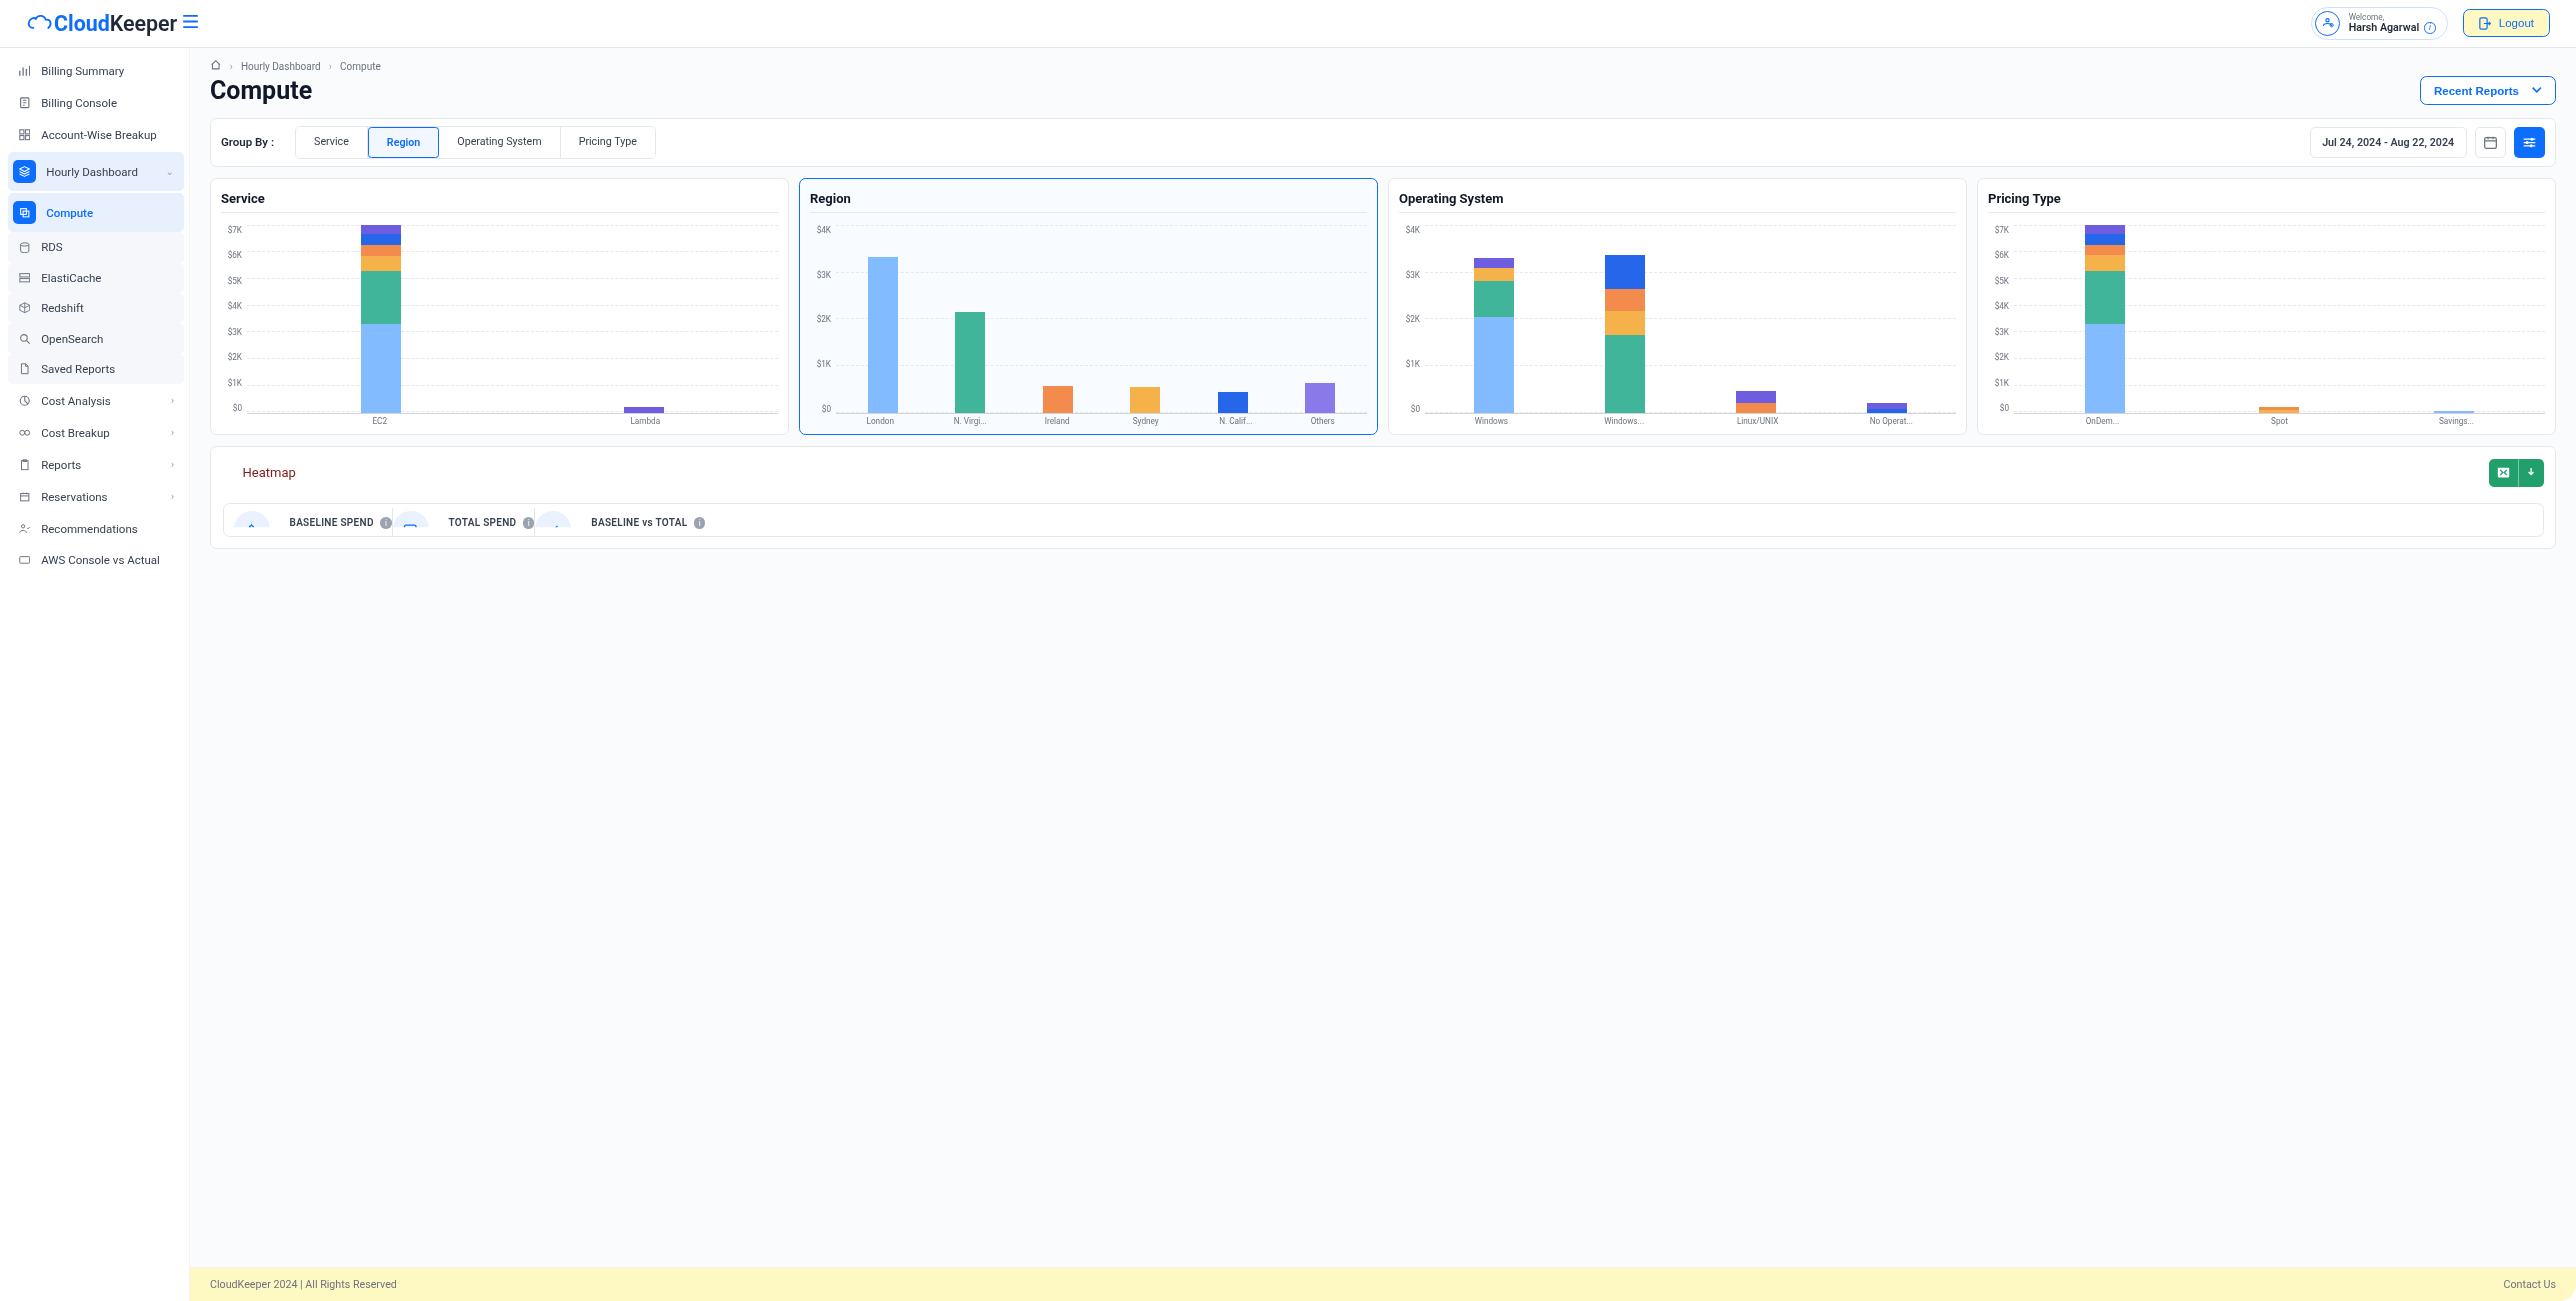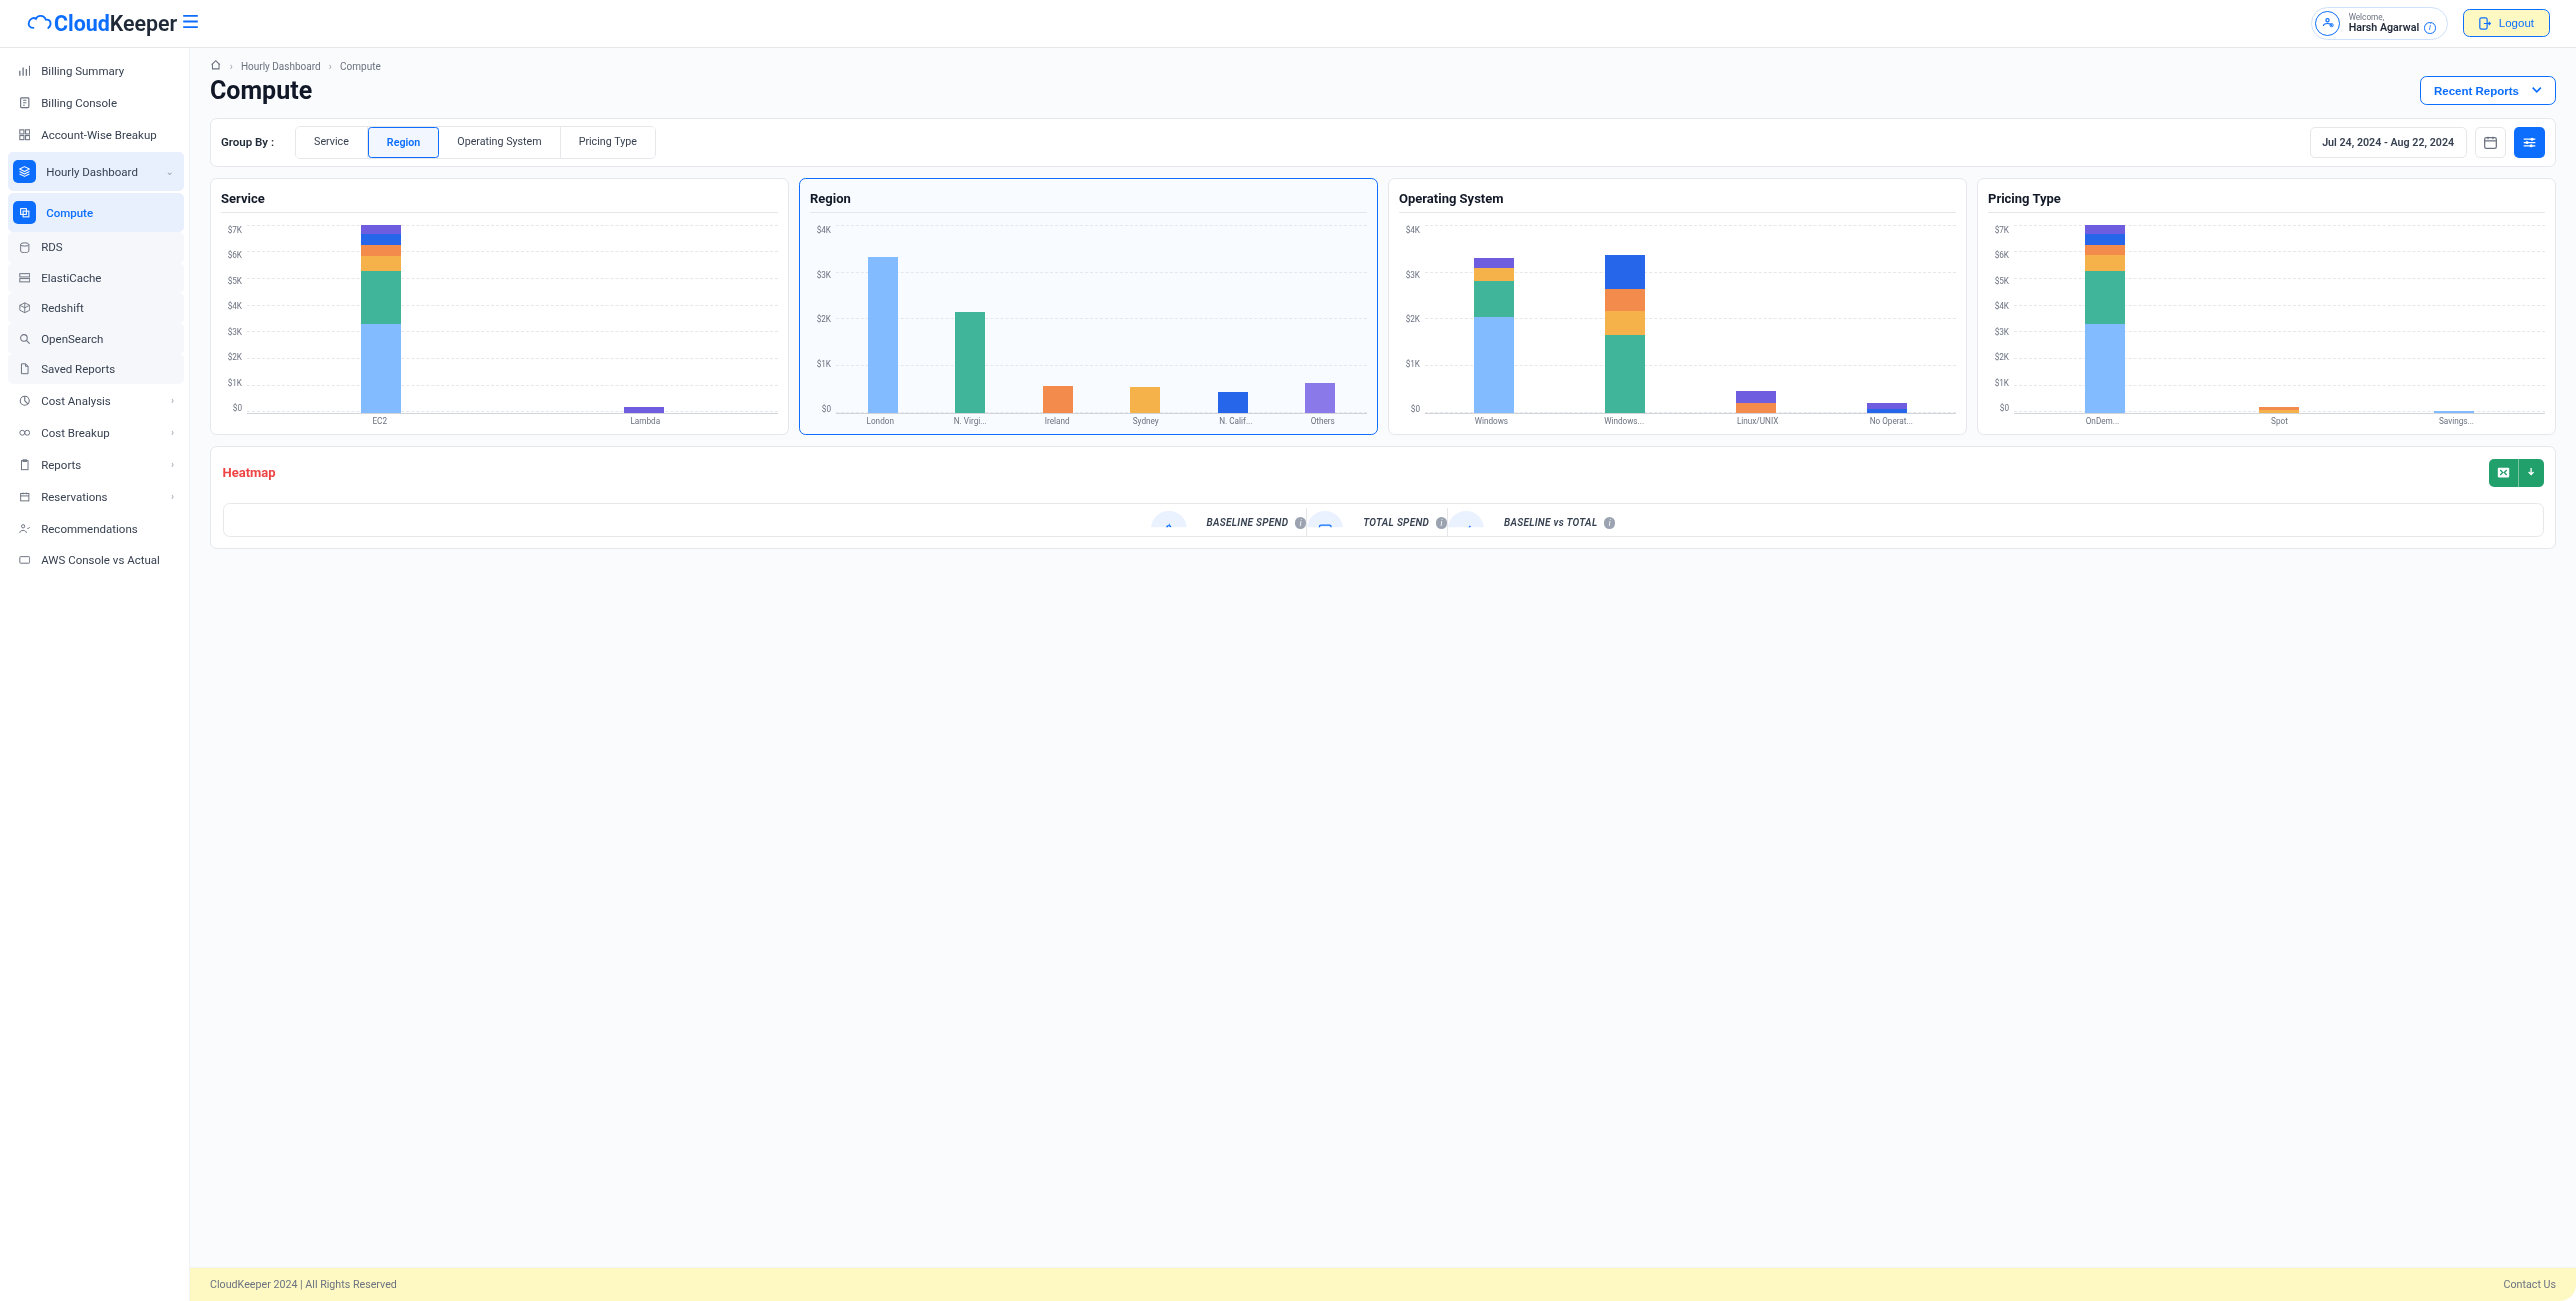--- a/index.html
+++ b/index.html
@@ -60,25 +60,25 @@
     .y-axis { display: flex; flex-direction: column; justify-content: space-between; font-size: 8.2px; color: #6b7280; text-align: right; padding-right: 5px; margin-bottom: 15px; width: 26px; }
     .plot-area { flex: 1; position: relative; border-bottom: 0.8px solid #d1d5db; display: flex; align-items: flex-end; justify-content: space-around; padding: 0 3.3px; margin-bottom: 15px; }
     .grid-lines { position: absolute; inset: 0; display: flex; flex-direction: column; justify-content: space-between; pointer-events: none; }
     .grid-line { border-top: 0.8px dashed #e5e7eb; }
     .bar { position: relative; display: flex; flex-direction: column-reverse; }
     .seg { width: 100%; }
     .x-labels { display: flex; justify-content: space-around; font-size: 8.2px; color: #6b7280; padding-left: 26px; height: 11.5px; margin-top: -13px; }
     .x-labels span { text-align: center; white-space: nowrap; }
     .heatmap-card { background: #fff; border: 0.8px solid #e5e7eb; border-radius: 6.6px; padding: 11.5px; }
     .heatmap-header-row { display: flex; align-items: center; justify-content: space-between; }
-    .heatmap-title { font-size: 13px; font-weight: 700; color: #ef4444; }
+    .heatmap-title { font-size: 13px; font-weight: 400; color: #7f1d1d; margin-left: 20px; }
     .export-btn { display: flex; align-items: center; background: #22a06b; border-radius: 5px; overflow: hidden; cursor: pointer; }
     .export-btn .xls-part { padding: 6.6px 8.2px; color: #fff; font-size: 10px; font-weight: 700; display: flex; align-items: center; }
     .export-btn .dl-part { border-left: 0.8px solid rgba(255,255,255,0.4); padding: 6.6px 8.2px; color: #fff; }
-    .heatmap-summary { margin-top: 16.5px; border: 0.8px solid #e5e7eb; border-radius: 6.6px; padding: 3.3px 10px 0 10px; display: flex; align-items: center; justify-content: center; font-style: italic; }
+    .heatmap-summary { margin-top: 16.5px; border: 0.8px solid #e5e7eb; border-radius: 6.6px; padding: 3.3px 10px 0 10px; display: flex; align-items: center; justify-content: flex-start; }
     .metric-block { display: flex; align-items: center; gap: 20px; }
     .metric-icon { width: 36px; height: 36px; border-radius: 50%; background: #eaf2ff; display: flex; align-items: center; justify-content: center; color: #0d6efd; margin-bottom: -15px; }
     .metric-icon.partial { position: relative; overflow: hidden; }
     .metric-label { font-size: 10px; font-weight: 600; color: #374151; letter-spacing: 0.3px; }
     .info-dot { display: inline-flex; width: 11.5px; height: 11.5px; background: #9aa3af; color: #fff; border-radius: 50%; font-size: 8.2px; align-items: center; justify-content: center; margin-left: 3.3px; }
     .divider { width: 0.8px; height: 28px; background: #e5e7eb; }
     .footer { display: flex; align-items: center; justify-content: space-between; padding: 10px 20px; font-size: 10.7px; color: #6b7280; border-top: 0.8px solid #f1f3f5; background: #fef9c3; }
     .footer .contact { cursor: pointer; }
     .two-line { line-height: 1.15; }
   </style>

